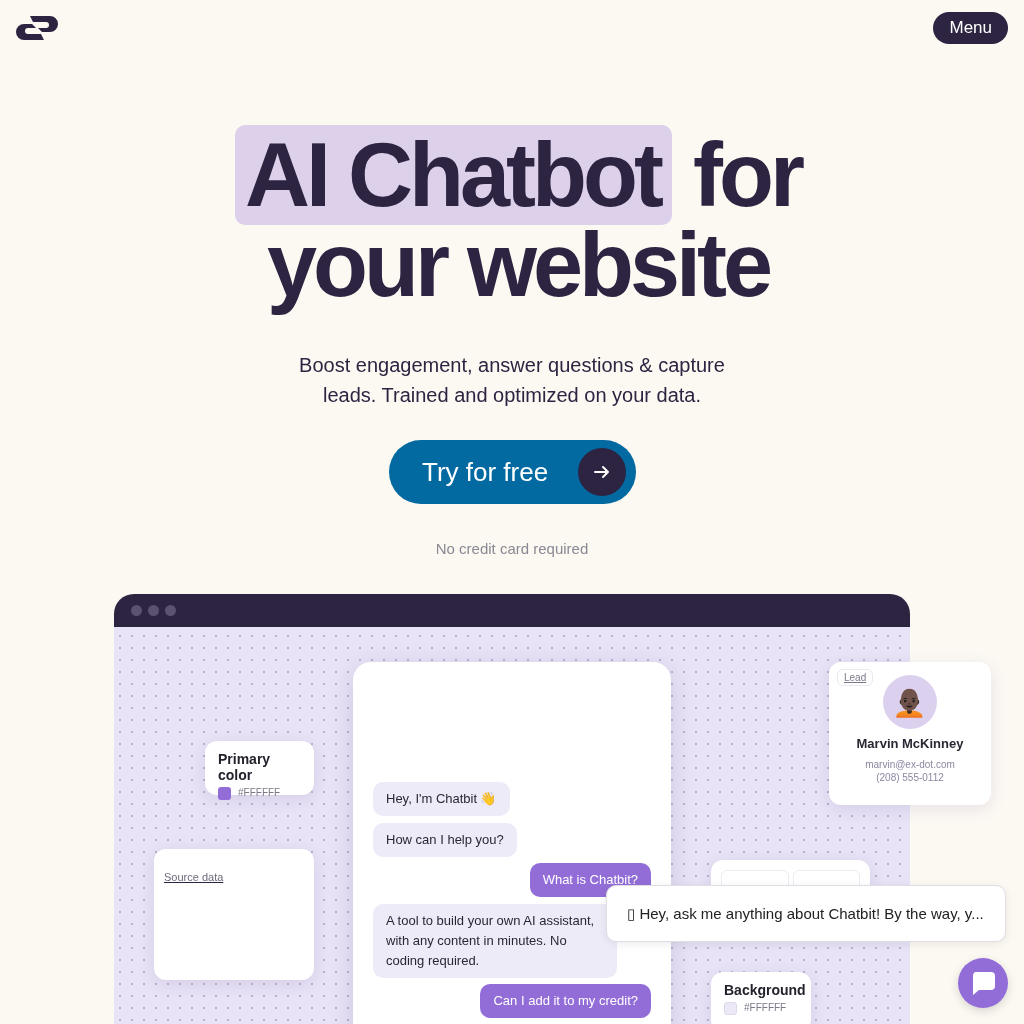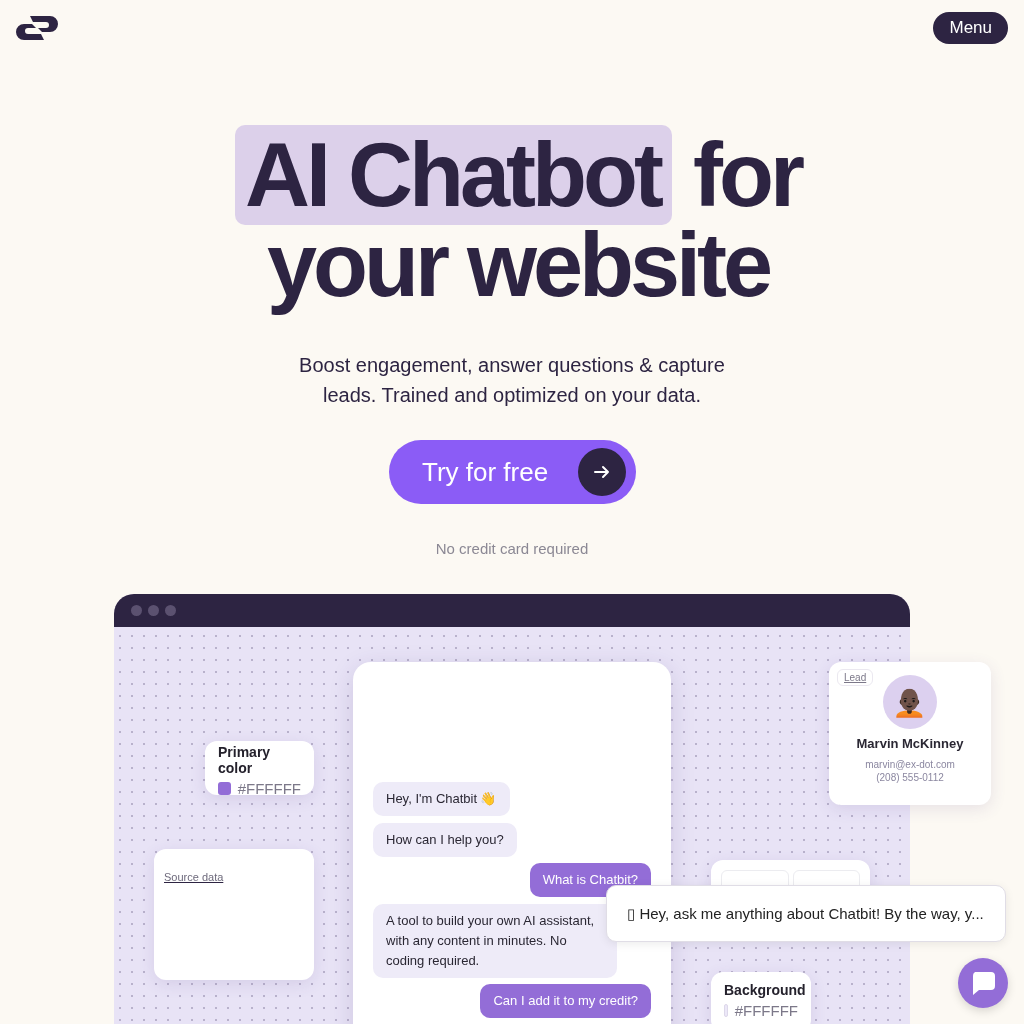--- a/index.html
+++ b/index.html
@@ -24,21 +24,21 @@
   }
   .hero-title .hl {
     background: #dcd0ea; border-radius: 10px; padding: 0 12px 0 10px;
   }
   .subtitle {
     position: absolute; left: 0; right: 0; top: 350px; text-align: center;
     font-size: 20px; line-height: 30px; color: #2d2442;
   }
   .cta {
     position: absolute; left: 389px; top: 440px; width: 247px; height: 64px;
-    background: #8b5cf6; border-radius: 32px; display: flex; align-items: center;
+    background: #0369a1; border-radius: 32px; display: flex; align-items: center;
     padding-left: 33px; color: #fff; font-size: 26px; border: none;
     font-family: "Liberation Sans", sans-serif;
   }
   .cta .arrow {
     position: absolute; right: 10px; top: 8px; width: 48px; height: 48px;
     border-radius: 50%; background: #2d2442; display: flex; align-items: center; justify-content: center;
   }
   .no-cc {
     position: absolute; left: 0; right: 0; top: 540px; text-align: center;
     font-size: 15px; color: #8b8894;
@@ -49,23 +49,23 @@
     background-color: #e8e3f6;
     background-image: radial-gradient(circle, #b9b2cc 1px, transparent 1.3px);
     background-size: 12px 12px;
   }
   .browser-bar { height: 33px; background: #2d2442; display: flex; align-items: center; padding-left: 17px; gap: 6px; }
   .dot { width: 11px; height: 11px; border-radius: 50%; background: #5b5170; }
   .card {
     position: absolute; background: #fff; border-radius: 12px;
     box-shadow: 0 4px 16px rgba(80,60,130,0.12);
   }
-  .primary-card { left: 205px; top: 741px; width: 109px; height: 54px; padding: 3px 13px; }
+  .primary-card { left: 205px; top: 741px; width: 109px; height: 54px; padding: 10px 13px; }
   .card-title { font-size: 14px; font-weight: 600; color: #24212c; }
-  .swatch-row { display: flex; align-items: center; gap: 7px; margin-top: 4px; font-size: 15px; color: #7c7889; }
+  .swatch-row { display: flex; align-items: flex-start; gap: 7px; margin-top: 4px; font-size: 10px; color: #7c7889; }
   .swatch { width: 13px; height: 13px; border-radius: 3px; }
   .source-card { left: 154px; top: 849px; width: 160px; height: 131px; padding: 22px 10px; text-decoration: underline; }
   .source-label { font-size: 11px; color: #6e6a7c; margin-bottom: 7px; }
   .source-grid { display: grid; grid-template-columns: 67px 67px; gap: 5px; }
   .source-cell {
     height: 42px; border: 1px solid #ececf0; border-radius: 6px; display: flex;
     align-items: center; justify-content: center; font-size: 15px; font-weight: 600; color: #2a2733;
   }
   .chat {
     position: absolute; left: 353px; top: 662px; width: 318px; height: 400px;

